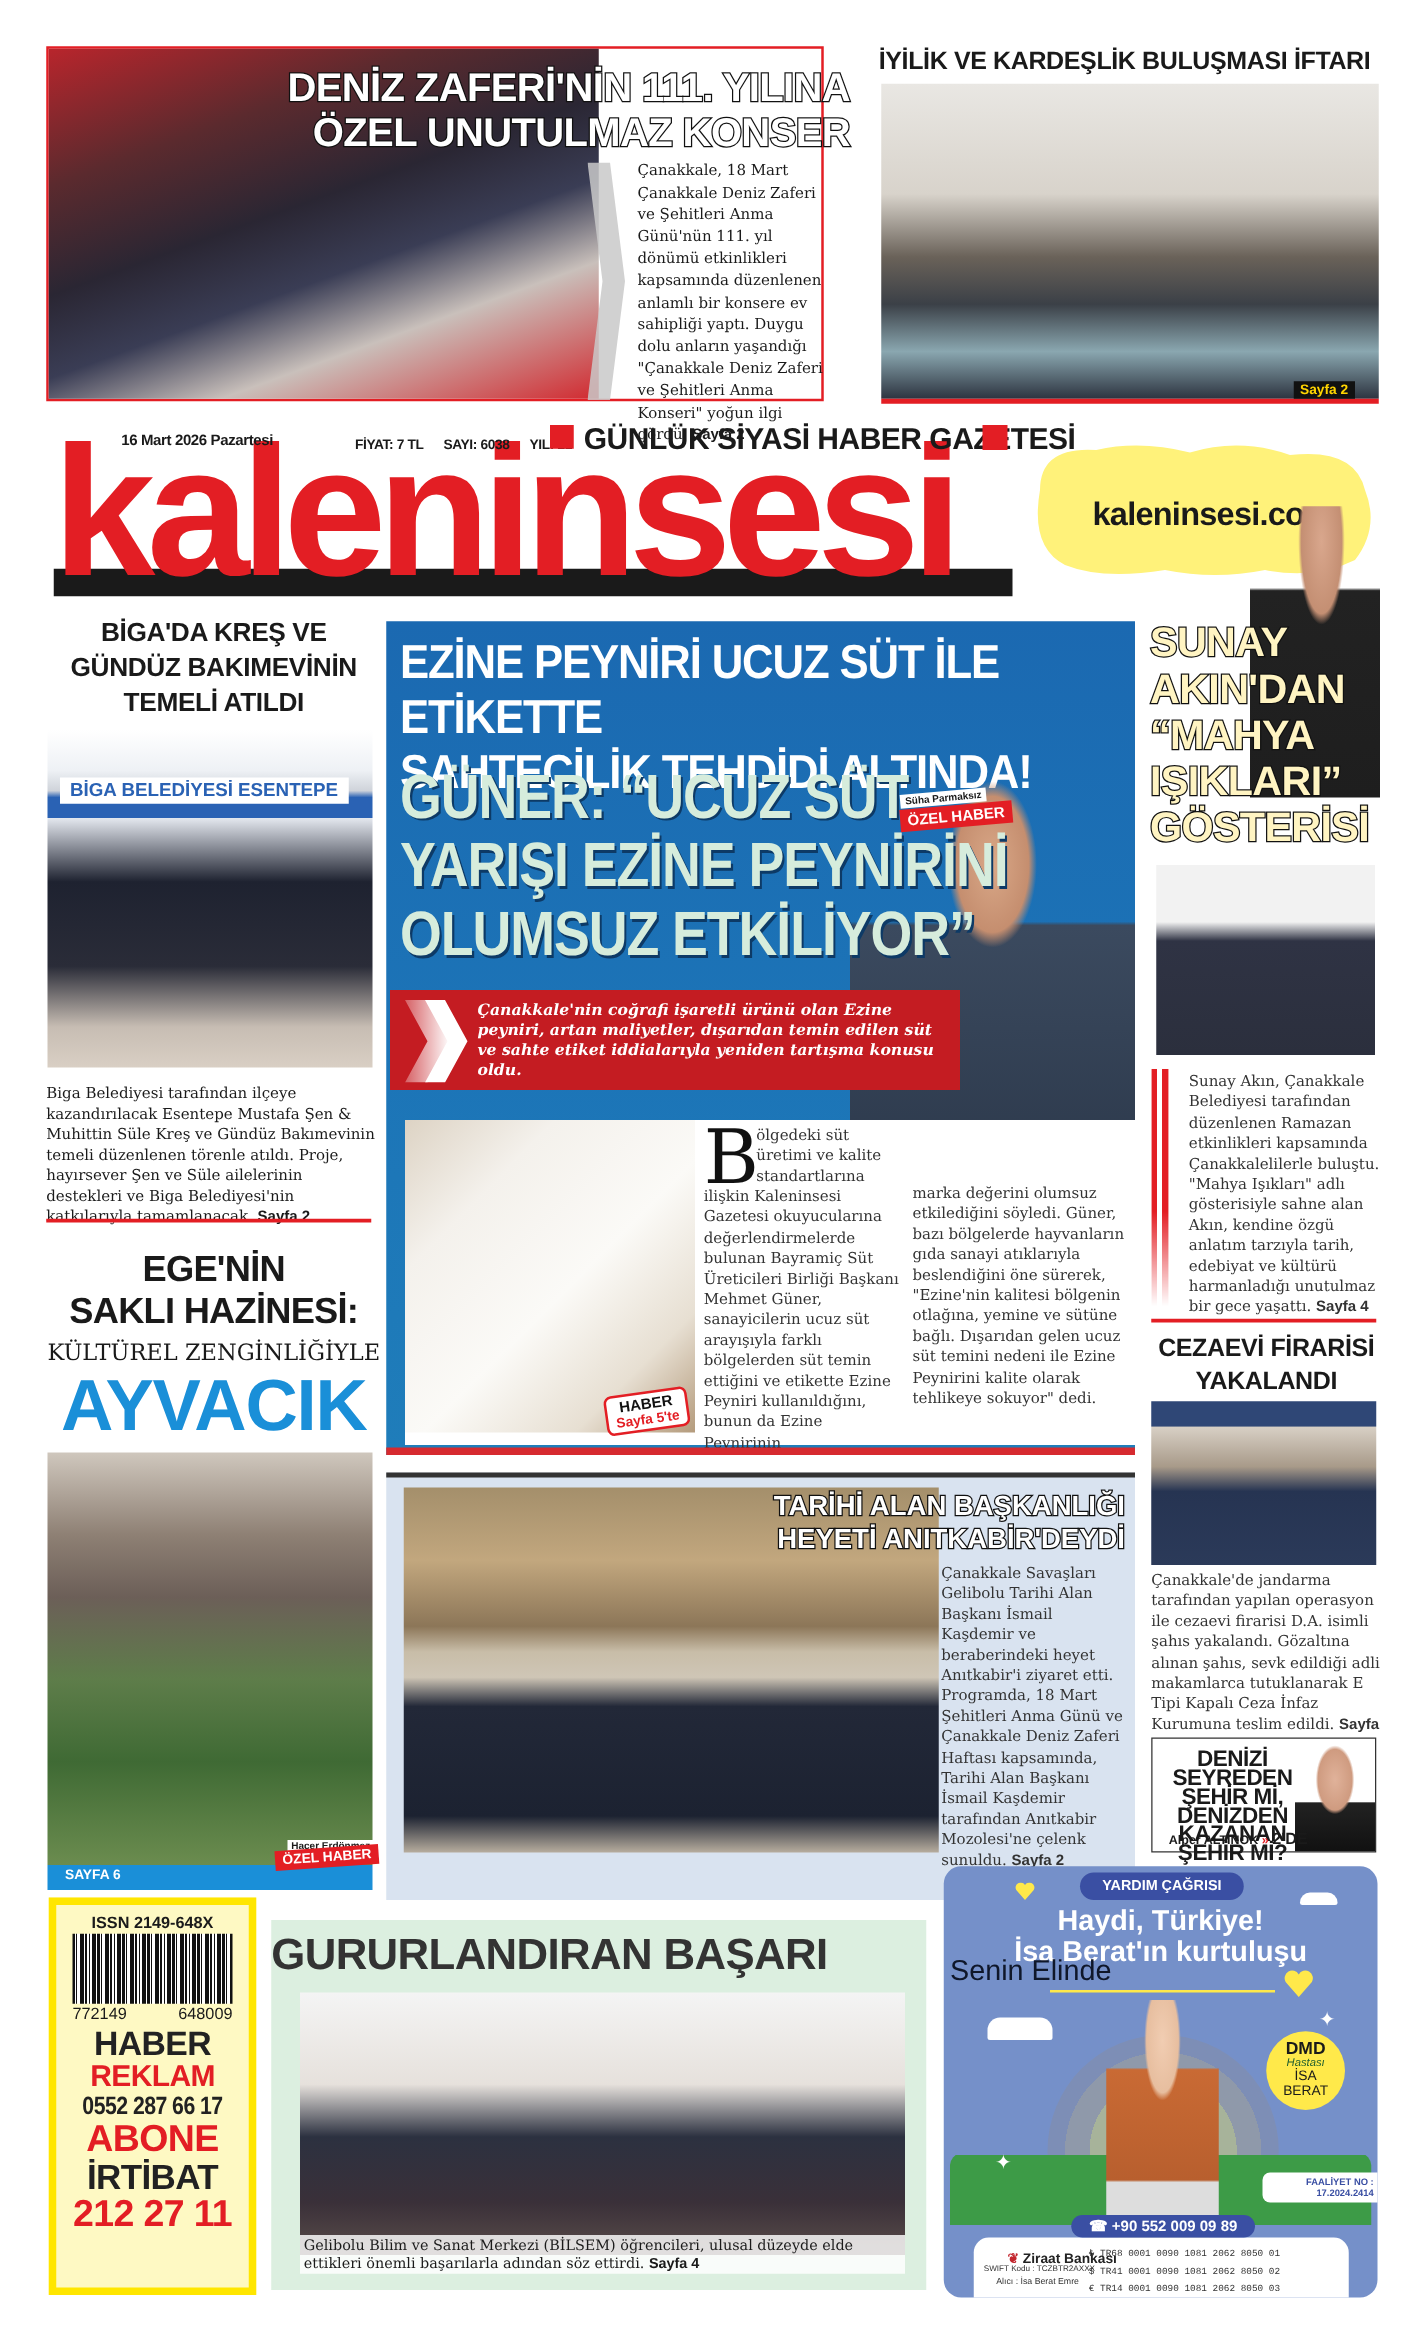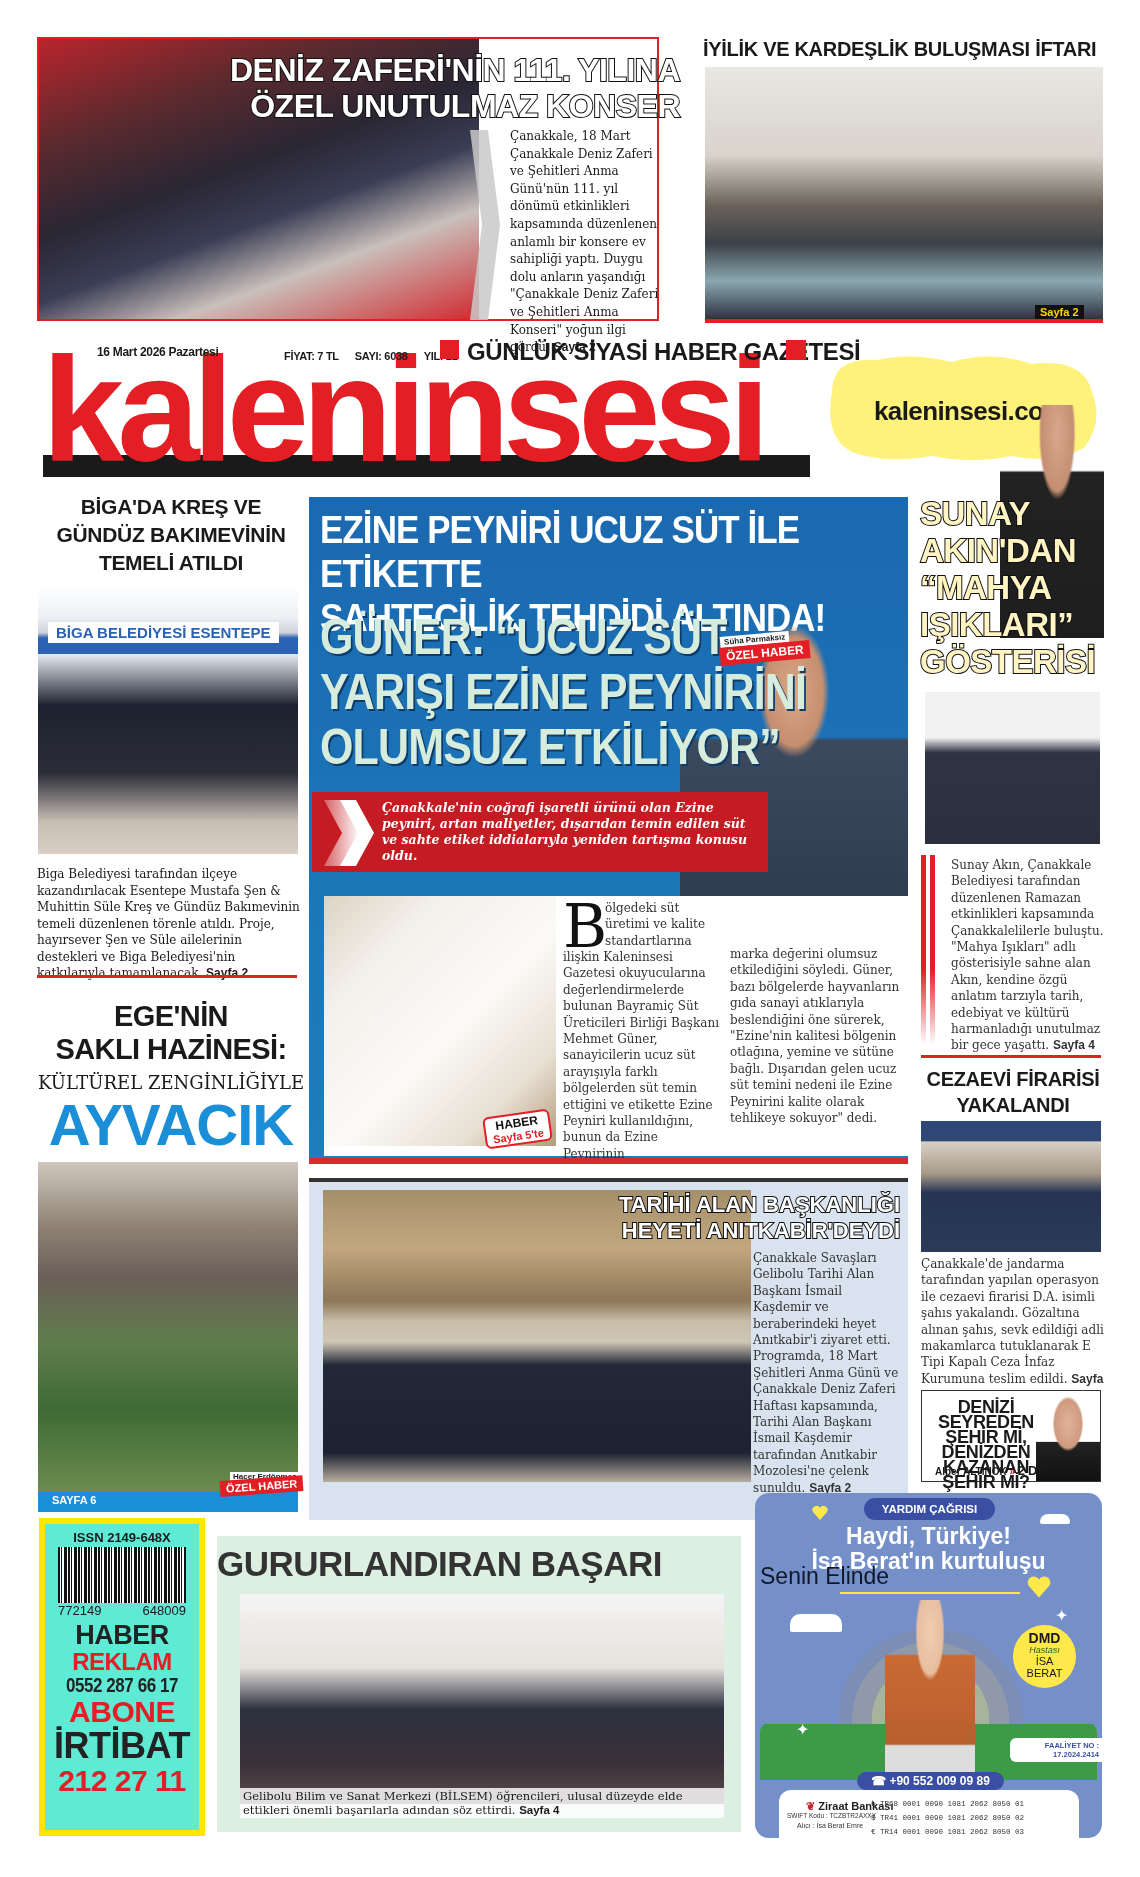--- a/index.html
+++ b/index.html
@@ -90,21 +90,21 @@
   #anit-text { left: 753px; top: 1250px; width: 150px; }
 
   
   #gurur-panel { left: 217px; top: 1536px; width: 524px; height: 296px; background: #dcefe0; }
   #gurur-title { left: 217px; top: 1544px; width: 524px; text-align: left; font-size: 35px; font-weight: 900; color: #333; letter-spacing: -0.5px; }
   #gurur-photo { left: 240px; top: 1594px; width: 484px; height: 210px;
     background: linear-gradient(180deg,#f4f4f4 0%,#e6e1dc 35%,#2c3140 55%,#3a3039 80%,#5a4d4a 100%); }
   #gurur-caption { left: 240px; top: 1788px; width: 484px; font-size: 11.5px; line-height: 14px; background: rgba(255,255,255,0.82); padding: 1px 3px; }
 
   
-  #issn-box { left: 39px; top: 1518px; width: 166px; height: 318px; border: 6px solid #ffe600; background: #5eead4; text-align: center; }
+  #issn-box { left: 39px; top: 1518px; width: 166px; height: 318px; border: 6px solid #ffe600; background: #fef9c3; text-align: center; }
   #issn-num { display:block; font-size: 13px; font-weight: 700; margin-top: 6px; }
   #barcode { width: 128px; height: 56px; margin: 2px auto 0; background: repeating-linear-gradient(90deg,#111 0 2px,#fff 2px 3px,#111 3px 4px,#fff 4px 6px,#111 6px 9px,#fff 9px 10px); }
   #barcode-digits { display:flex; justify-content: space-between; width: 128px; margin: 0 auto; font-size: 13px; gap: 28px; }
   .issn-line { display:block; font-weight: 900; line-height: 1.05; letter-spacing: -0.5px; }
 
   
   #sunay-photo { left: 1000px; top: 405px; width: 104px; height: 233px;
     background: radial-gradient(ellipse at 55% 12%,#d9a78d 0%,#c48f73 20%,transparent 23%), linear-gradient(180deg,transparent 0%,transparent 28%,#222 29%,#1e1e1e 100%); }
   #sunay-title { left: 920px; top: 495px; width: 190px; font-size: 33px; line-height: 37px; font-weight: 900; color: #fff4c2; -webkit-text-stroke: 2px #111; paint-order: stroke fill; letter-spacing: -0.5px; }
   #sunay-photo2 { left: 925px; top: 692px; width: 175px; height: 152px;
@@ -264,21 +264,21 @@
   <span id="issn-num">ISSN 2149-648X</span>
   <div id="barcode"></div>
   <div id="barcode-digits">
     <span>772149</span>
     <span>648009</span>
   </div>
   <span class="issn-line" style="font-size:27px;color:#222;margin-top:3px">HABER</span>
   <span class="issn-line" style="font-size:24px;color:#e31e24">REKLAM</span>
   <span class="issn-line" style="font-size:20px;color:#222;transform:scaleX(0.85)">0552 287 66 17</span>
   <span class="issn-line" style="font-size:30px;color:#e31e24">ABONE</span>
-  <span class="issn-line" style="font-size:36px;color:#222">İRTİBAT</span>
+  <span class="issn-line" style="font-size:28px;color:#222">İRTİBAT</span>
   <span class="issn-line" style="font-size:30px;color:#e31e24">212 27 11</span>
 </div>
 
 <div class="abs" id="gurur-panel"></div>
 <div class="abs" id="gurur-title">GURURLANDIRAN BAŞARI</div>
 <div class="photo" id="gurur-photo"></div>
 <div class="abs serif" id="gurur-caption">
   <span>Gelibolu Bilim ve Sanat Merkezi (BİLSEM) öğrencileri, ulusal düzeyde elde ettikleri önemli başarılarla adından söz ettirdi.</span>
   <span class="sayfa">Sayfa 4</span>
 </div>

